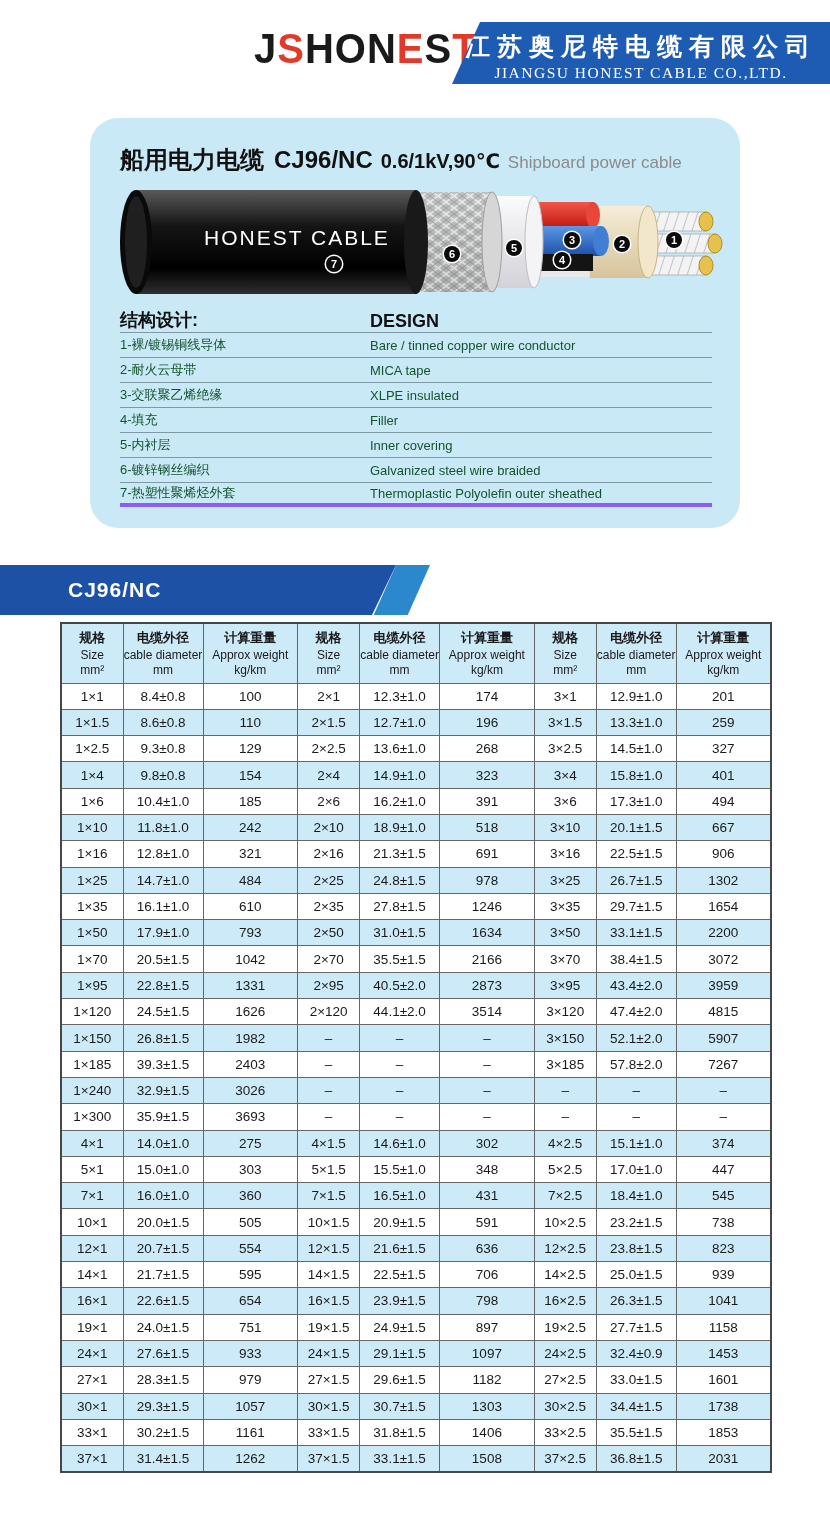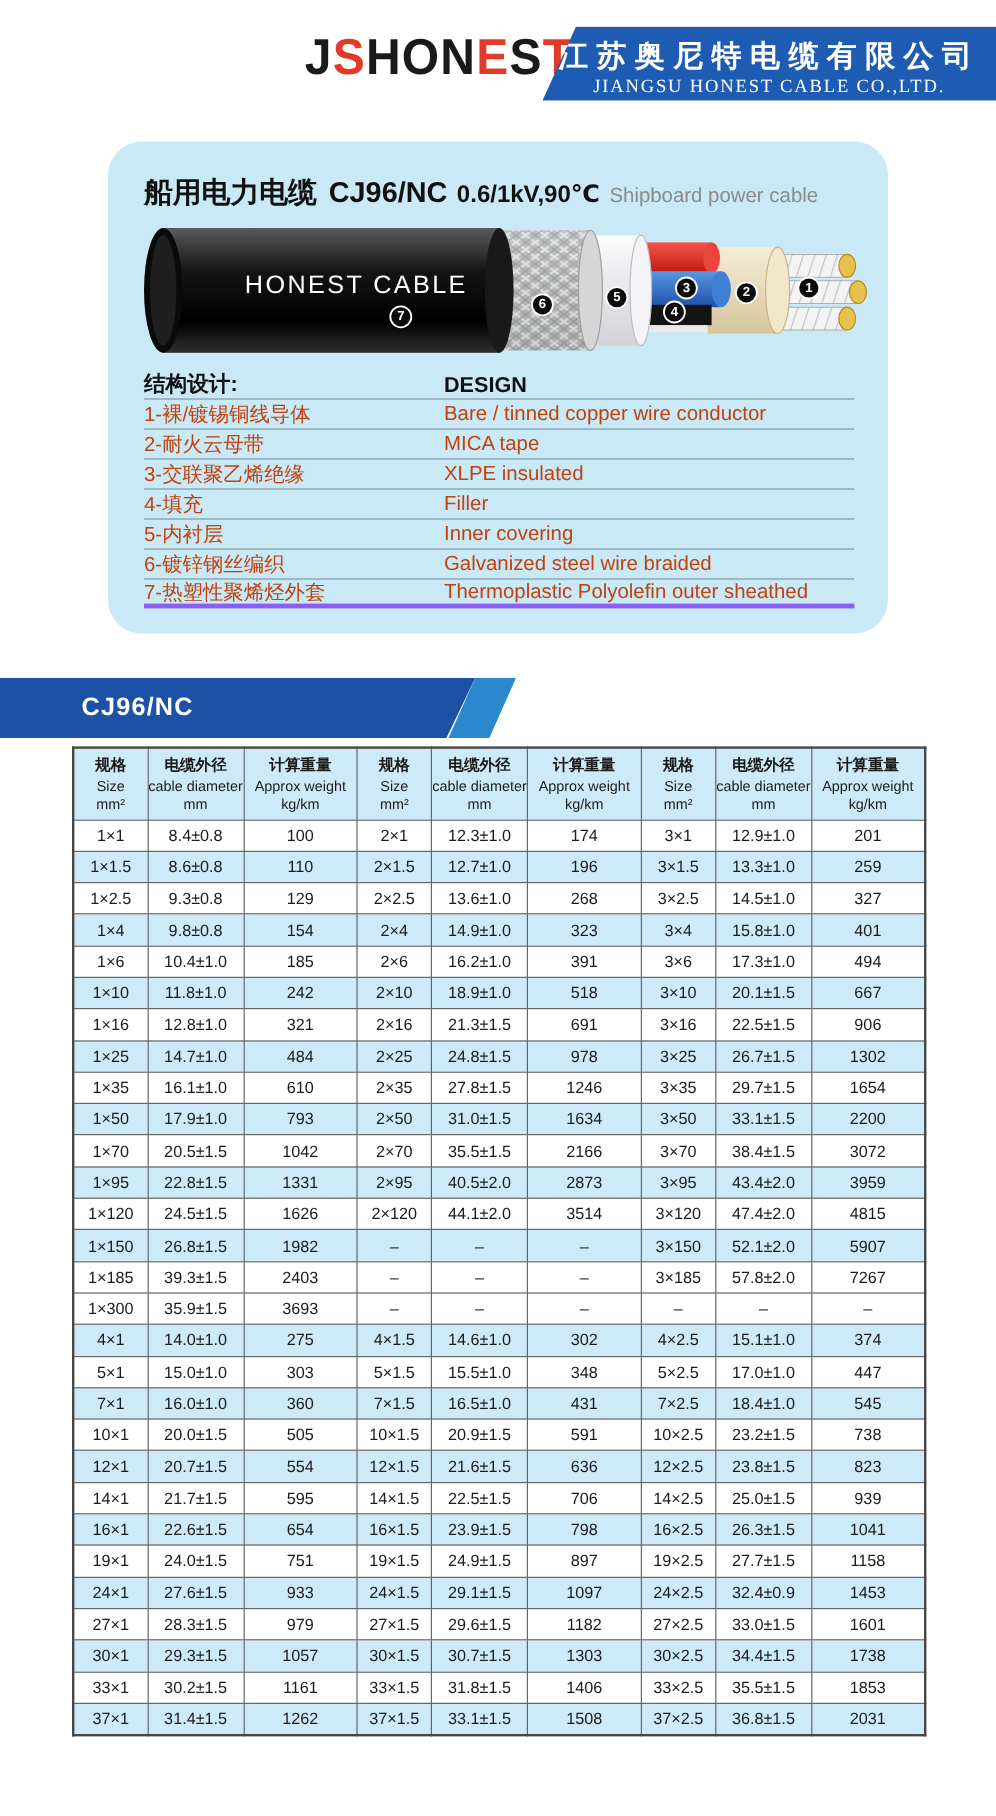--- a/index.html
+++ b/index.html
@@ -32,21 +32,21 @@
                  letter-spacing:2px; white-space:nowrap;margin-left:32px; }
   .marker { position:absolute; width:16px; height:16px; border-radius:50%;
             background:#0b0b0b; color:#fff; font-size:11px; font-weight:700;
             line-height:16px; text-align:center; box-shadow:0 0 0 1.5px #fff; }
 
   .design { position:absolute; left:30px; top:182px; width:592px; }
   .design-header { display:flex; height:32px; align-items:flex-end; }
   .design-header .dh-cn { width:250px; font-size:18px; font-weight:800; color:#111; }
   .design-header .dh-en { flex:1; font-size:18px; font-weight:800; color:#111; }
   .design-row { display:flex; height:25px; align-items:center;
-                border-top:1px solid #7f99a3; font-size:17px; color:#c2410c; }
+                border-top:1px solid #7f99a3; font-size:13px; color:#14532d; }
   .design-row:last-child { border-bottom:4px solid #8b5cf6; }
   .design-cn { width:250px; }
   .design-en { flex:1; }
 
   
   .section-banner { position:absolute; left:0; top:565px; width:396px; height:50px;
                     background:#1d51a6;
                     clip-path:polygon(0 0, 100% 0, calc(100% - 24px) 100%, 0 100%); }
   .section-banner-label { position:absolute; left:68px; top:0; line-height:50px;
                           color:#fff; font-size:21px; font-weight:800; letter-spacing:1px; }
@@ -432,20 +432,31 @@
           <td>1×185</td>
           <td>39.3±1.5</td>
           <td>2403</td>
           <td>–</td>
           <td>–</td>
           <td>–</td>
           <td>3×185</td>
           <td>57.8±2.0</td>
           <td>7267</td>
         </tr>
+        <tr class="alt">
+          <td>1×240</td>
+          <td>32.9±1.5</td>
+          <td>3026</td>
+          <td>–</td>
+          <td>–</td>
+          <td>–</td>
+          <td>–</td>
+          <td>–</td>
+          <td>–</td>
+        </tr>
         <tr>
           <td>1×300</td>
           <td>35.9±1.5</td>
           <td>3693</td>
           <td>–</td>
           <td>–</td>
           <td>–</td>
           <td>–</td>
           <td>–</td>
           <td>–</td>

